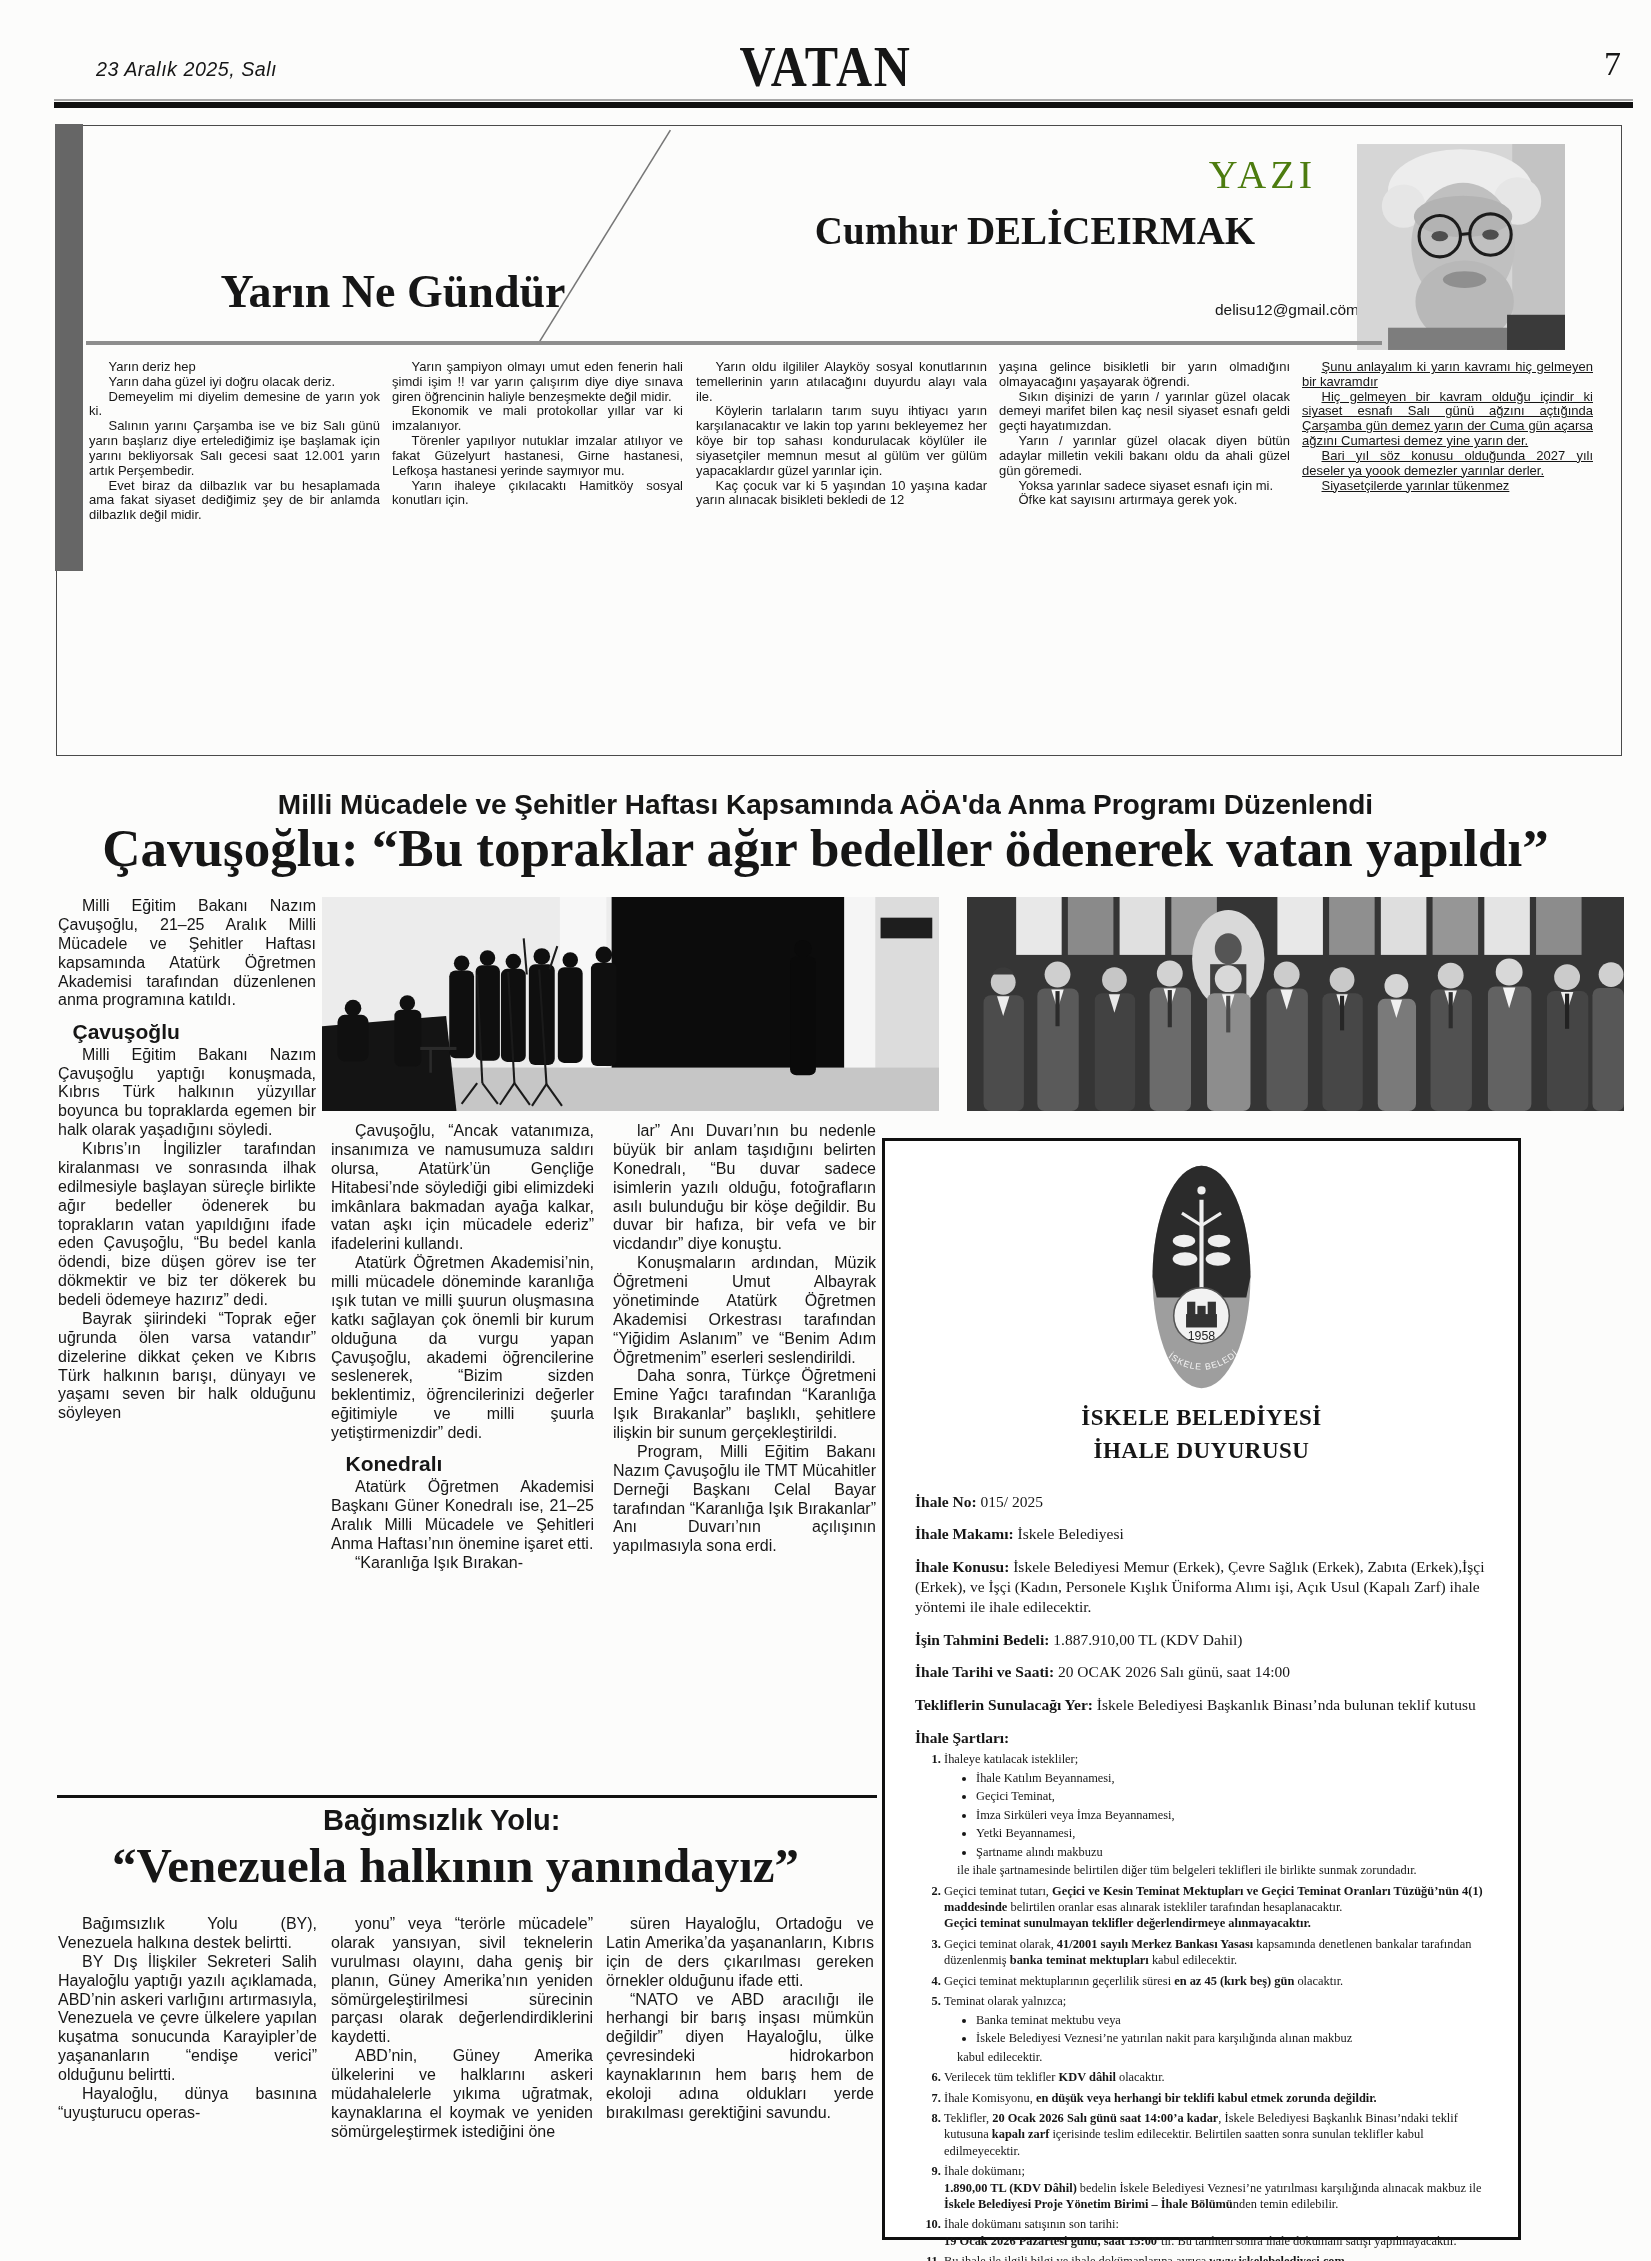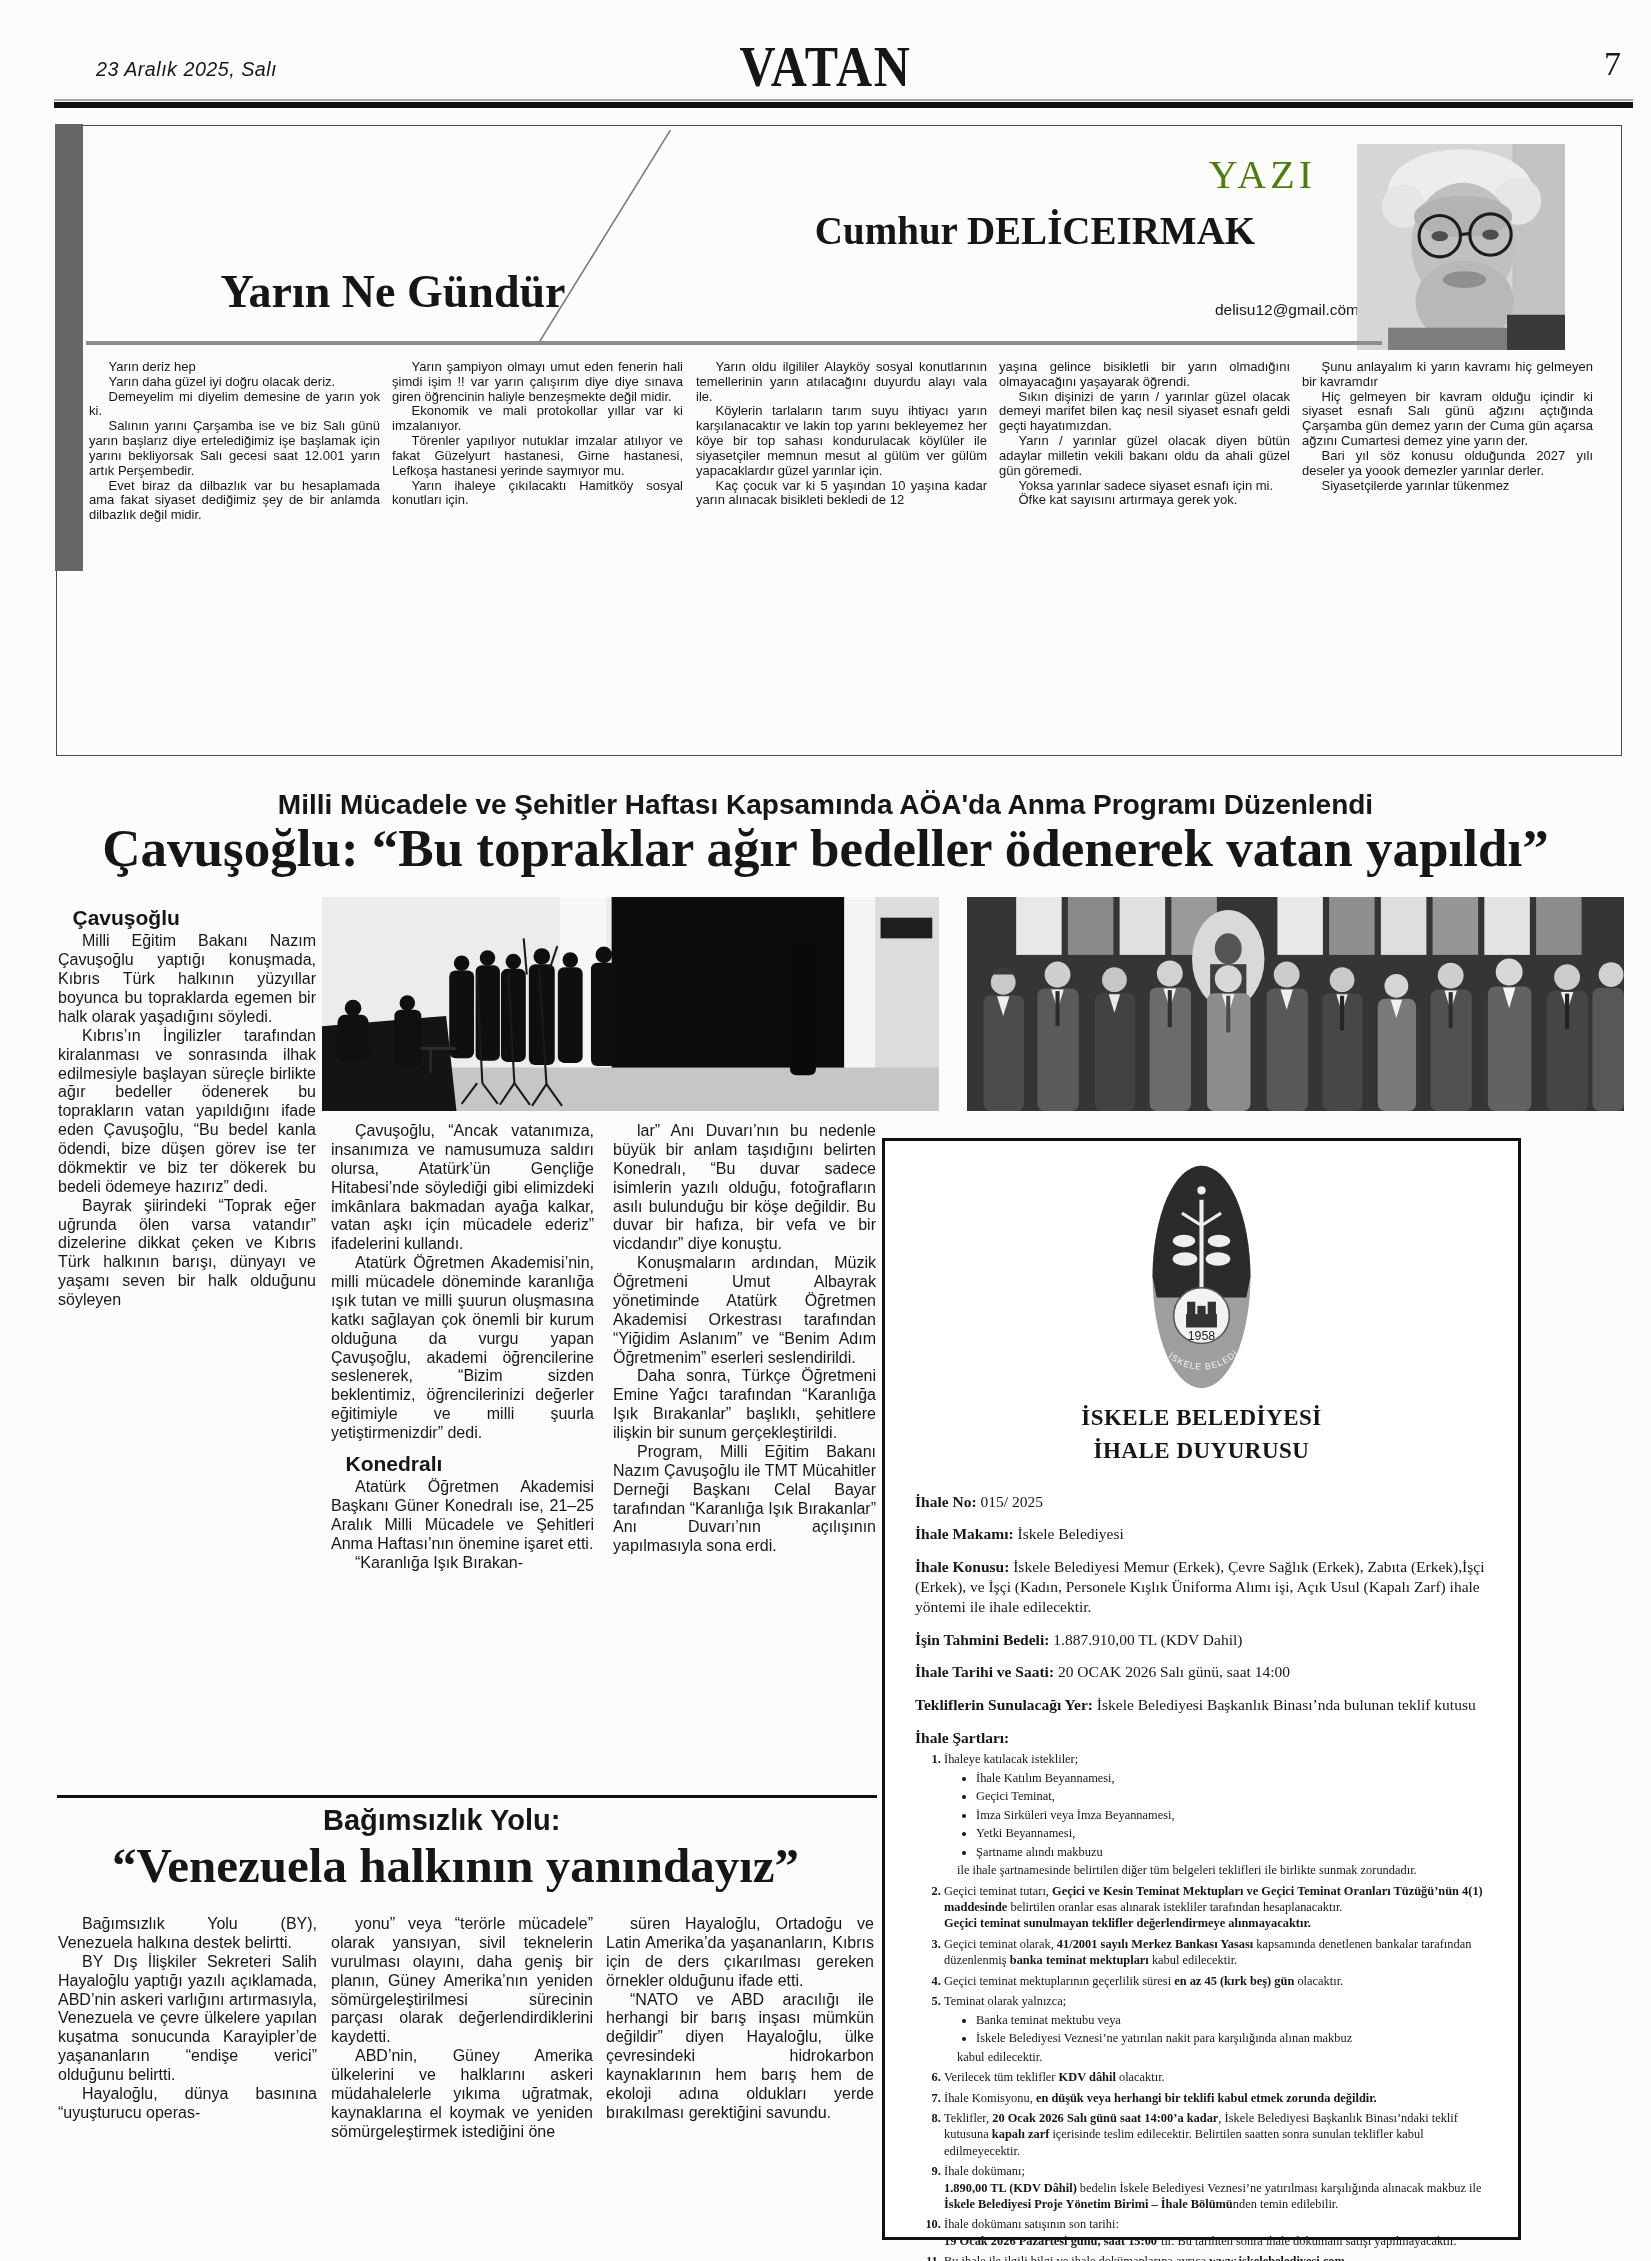--- a/index.html
+++ b/index.html
@@ -20,21 +20,21 @@
             font-size:46px;font-weight:600;}
   .yazi{left:1097px;top:25px;width:217px;text-align:center;font-family:"Liberation Serif",serif;
         font-size:40px;color:#4d7c0f;letter-spacing:4.1px;}
   .author{left:652px;top:82px;width:652px;text-align:center;font-family:"Liberation Serif",serif;
           font-size:39px;font-weight:700;}
   .email{left:983px;top:175px;width:319px;text-align:right;font-size:15.5px;}
   .authorphoto{left:1300px;top:17.6px;width:208px;height:206px;}
   .grayrule{left:29px;top:215px;width:1296px;height:4.1px;background:#8d8d8d;}
   .tcol{top:234px;width:291px;height:391px;overflow:hidden;}
   .tcol p{margin:0;font-size:13px;line-height:1.14;text-align:justify;text-indent:1.5em;}
-  .c1{left:32px;} .c2{left:335px;} .c3{left:639px;} .c4{left:942px;} .c5{left:1245px;}
+  .c1{left:32px;} .c2{left:335px;} .c3{left:639px;} .c4{left:942px;} .c5{left:1245px;text-decoration:underline;}
   p.cont{text-indent:0;}
   
   .kicker{left:57px;top:789px;width:1537px;text-align:center;font-size:28px;font-weight:700;}
   .headline{left:28.5px;top:818px;width:1594px;text-align:center;font-family:"Liberation Serif",serif;
             font-size:53px;font-weight:600;}
   .mcol p{margin:0;font-size:16px;line-height:1.18;text-align:justify;text-indent:1.5em;}
   .subhead{font-weight:700;font-size:21px;margin:9.3px 0 2.1px 14.5px;}
   .colA{left:58px;top:897px;width:258px;height:880px;overflow:hidden;}
   .colB{left:331px;top:1122px;width:263px;height:673px;overflow:hidden;}
   .colC{left:613px;top:1122px;width:263px;height:673px;overflow:hidden;}
@@ -138,20 +138,21 @@
       <p>Hiç gelmeyen bir kavram olduğu içindir ki siyaset esnafı Salı günü ağzını açtığında Çarşamba gün demez yarın der Cuma gün açarsa ağzını Cumartesi demez yine yarın der.</p>
       <p>Bari yıl söz konusu olduğunda 2027 yılı deseler ya yoook demezler yarınlar derler.</p>
       <p>Siyasetçilerde yarınlar tükenmez</p>
     </div>
   </div>
 
   <div class="abs kicker">Milli Mücadele ve Şehitler Haftası Kapsamında AÖA'da Anma Programı Düzenlendi</div>
   <div class="abs headline">Çavuşoğlu:  “Bu topraklar ağır bedeller ödenerek vatan yapıldı”</div>
 
   <div class="abs mcol colA">
+    <p>Milli Eğitim Bakanı Nazım Çavuşoğlu, 21–25 Aralık Milli Mücadele ve Şehitler Haftası kapsamında Atatürk Öğretmen Akademisi tarafından düzenlenen anma programına katıldı.</p>
     <div class="subhead">Çavuşoğlu</div>
     <p>Milli Eğitim Bakanı Nazım Çavuşoğlu yaptığı konuşmada, Kıbrıs Türk halkının yüzyıllar boyunca bu topraklarda egemen bir halk olarak yaşadığını söyledi.</p>
     <p>Kıbrıs’ın İngilizler tarafından kiralanması ve sonrasında ilhak edilmesiyle başlayan süreçle birlikte ağır bedeller ödenerek bu toprakların vatan yapıldığını ifade eden Çavuşoğlu, “Bu bedel kanla ödendi, bize düşen görev ise ter dökmektir ve biz ter dökerek bu bedeli ödemeye hazırız” dedi.</p>
     <p>Bayrak şiirindeki “Toprak eğer uğrunda ölen varsa vatandır” dizelerine dikkat çeken ve Kıbrıs Türk halkının barışı, dünyayı ve yaşamı seven bir halk olduğunu söyleyen</p>
   </div>
 
   <svg class="abs photoL" viewBox="0 0 1193 414" preserveAspectRatio="none">
     <rect width="1193" height="414" fill="#e9e9e9"></rect>
     <rect x="0" y="0" width="1193" height="330" fill="#ececec"></rect>
     <rect x="460" y="0" width="90" height="330" fill="#f7f7f7"></rect>

